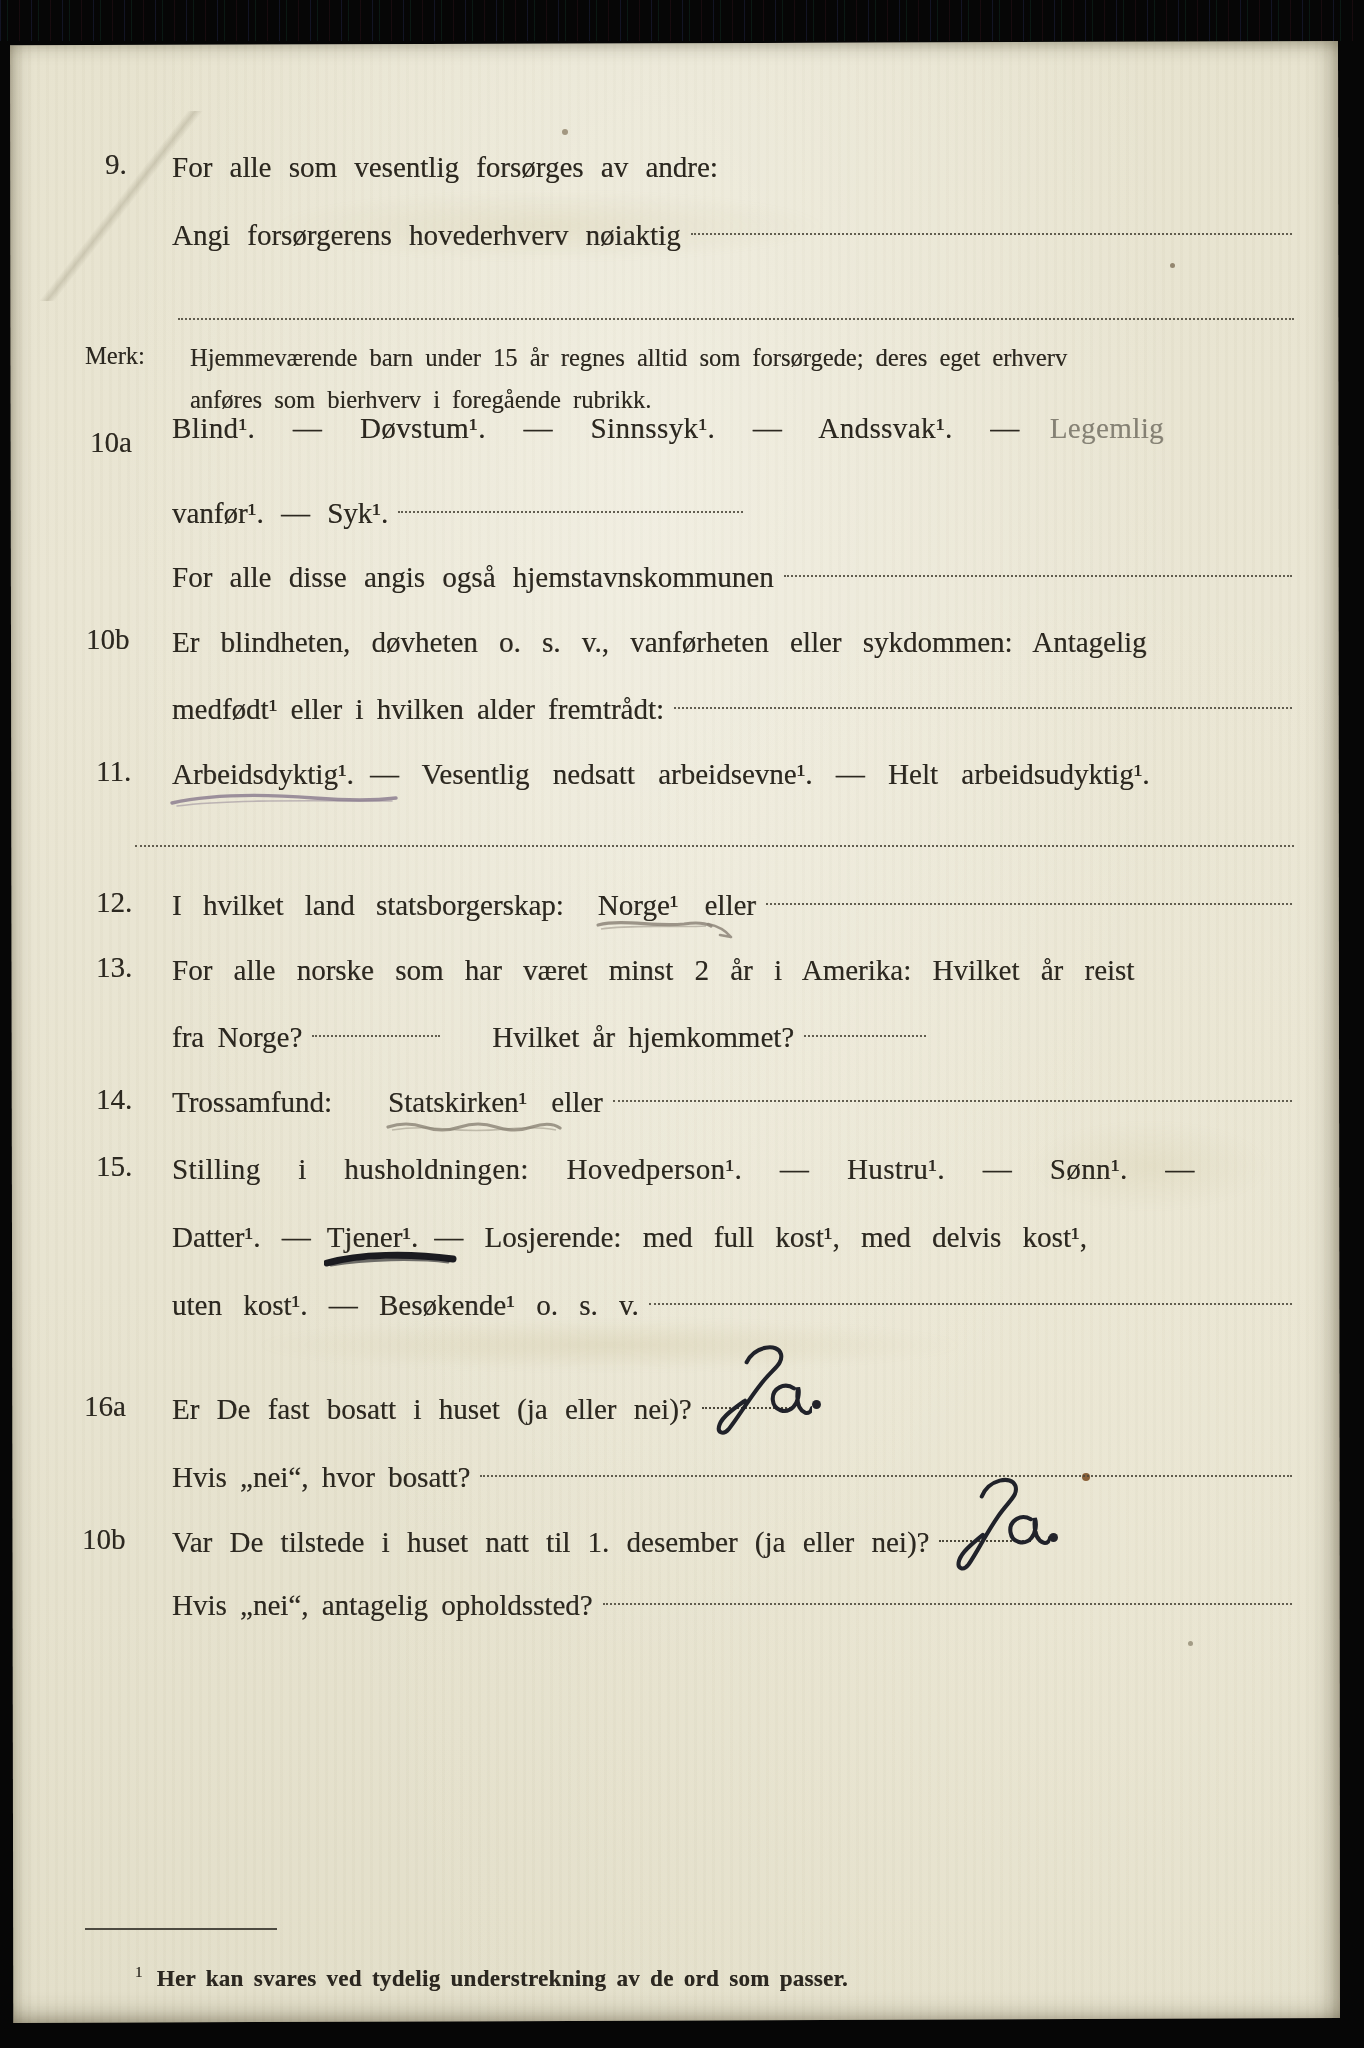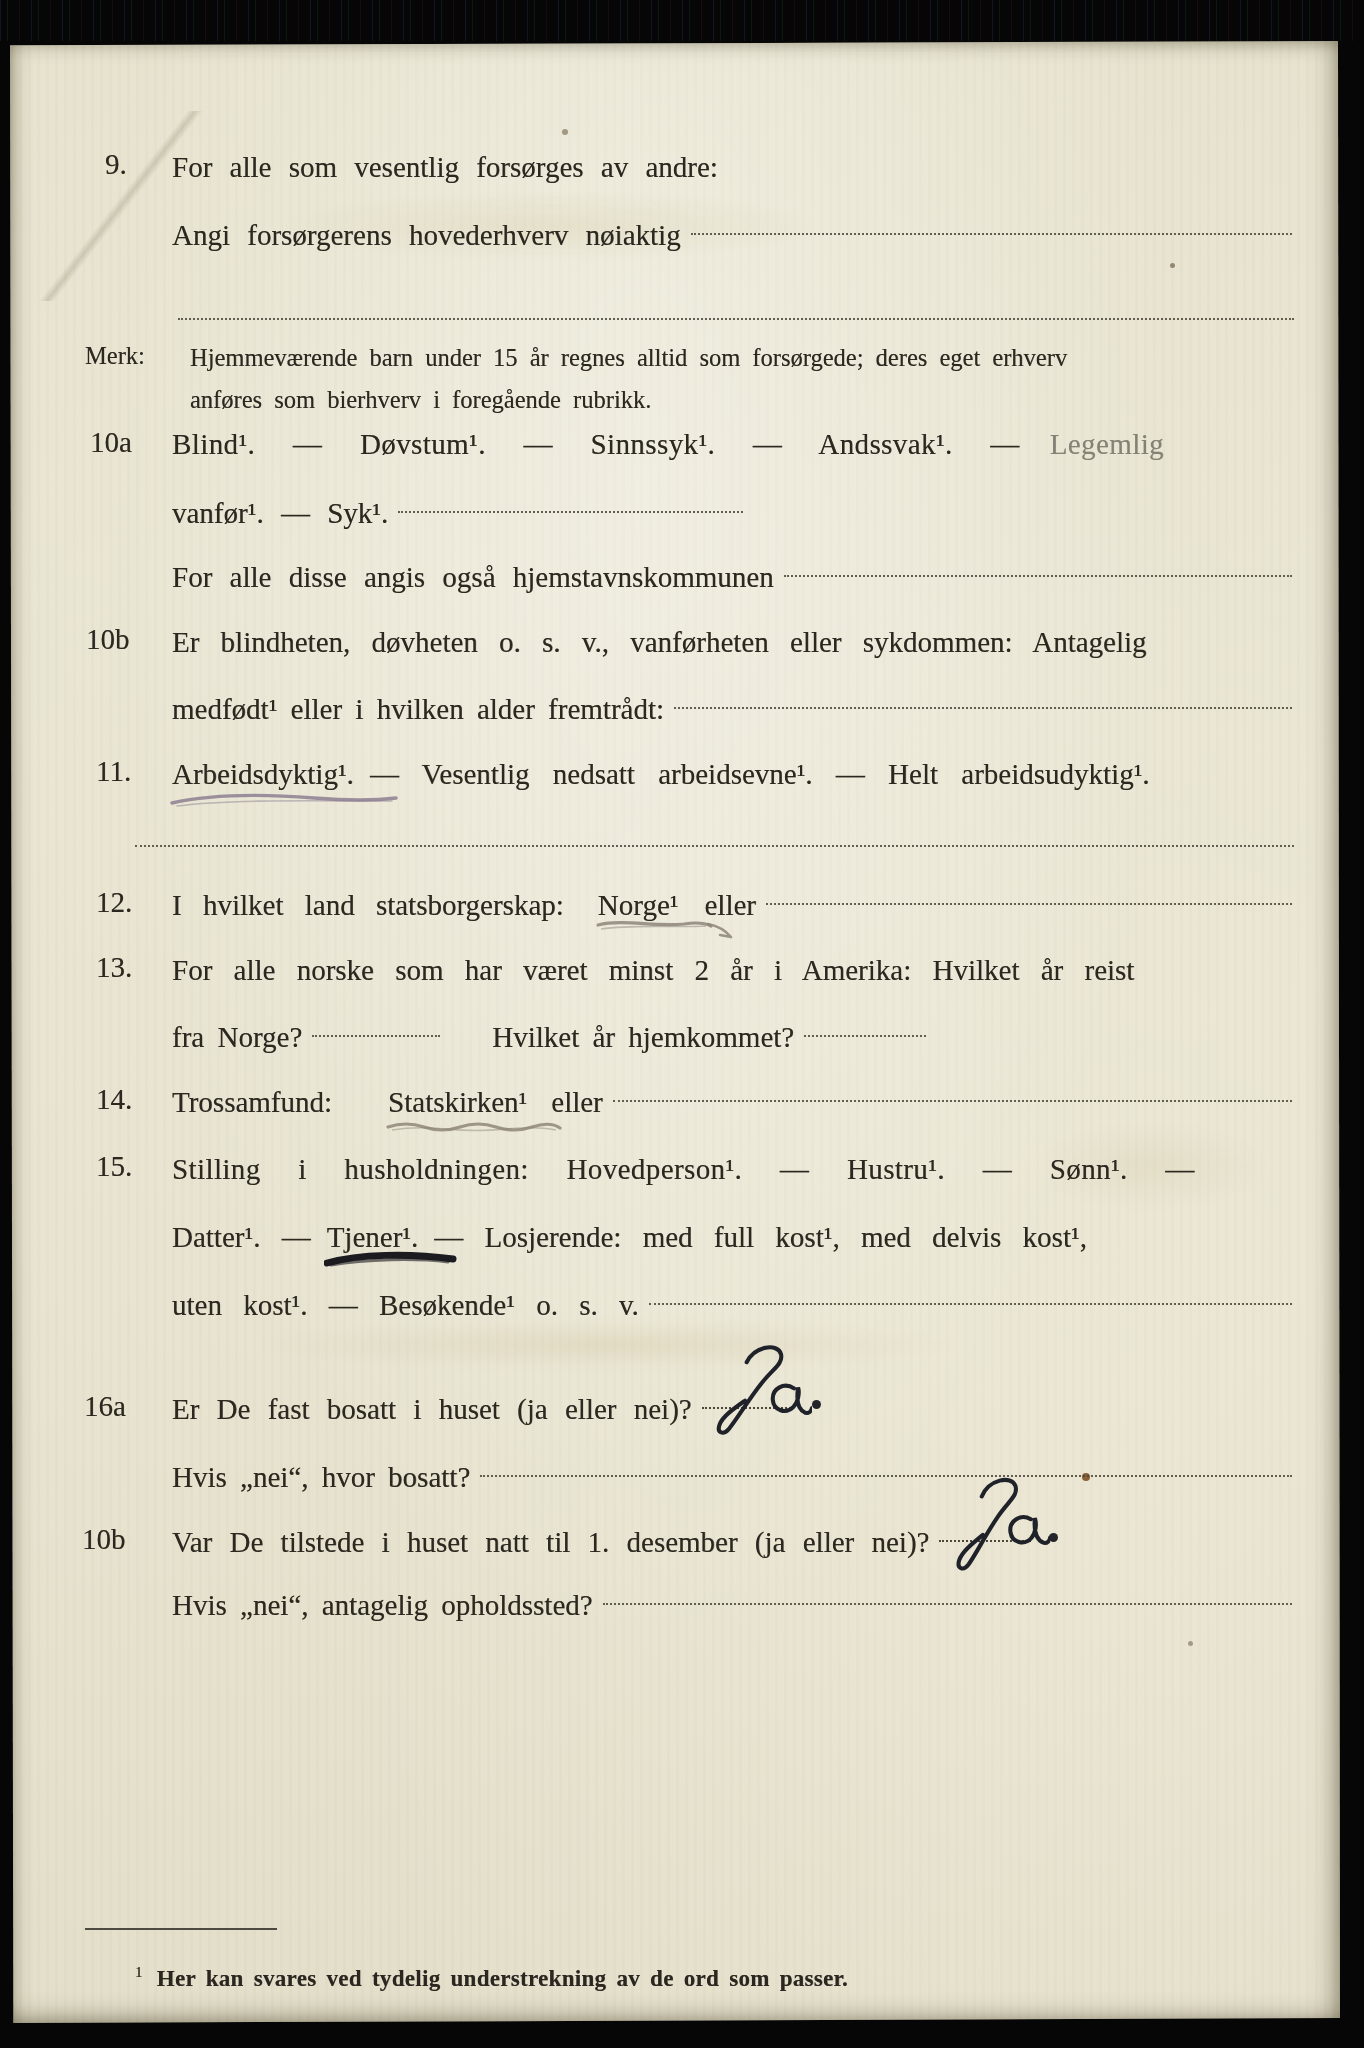--- a/index.html
+++ b/index.html
@@ -77,21 +77,21 @@
 
     <span class="num small bold" style="left:75px;top:303px">Merk:</span>
     <div class="row" style="top:299px;left:180px">
       <span class="txt small ws6">Hjemmeværende barn under 15 år regnes alltid som forsørgede; deres eget erhverv</span>
     </div>
     <div class="row" style="top:341px;left:180px">
       <span class="txt small ws6">anføres som bierhverv i foregående rubrikk.</span>
     </div>
 
     <span class="num" style="left:80px;top:387px">10a</span>
-    <div class="row" style="top:386px">
+    <div class="row" style="top:370px">
       <span class="txt ws30">Blind¹. — Døvstum¹. — Sinnssyk¹. — Andssvak¹. —</span>
       <span class="txt ws30 faded" style="margin-left:30px">Legemlig</span>
     </div>
     <div class="row" style="top:455px">
       <span class="txt ws10">vanfør¹. — Syk¹.</span>
       <span class="dots fix" style="width:345px"></span>
     </div>
     <div class="row" style="top:519px">
       <span class="txt ws10">For alle disse angis også hjemstavnskommunen</span>
       <span class="dots"></span>

